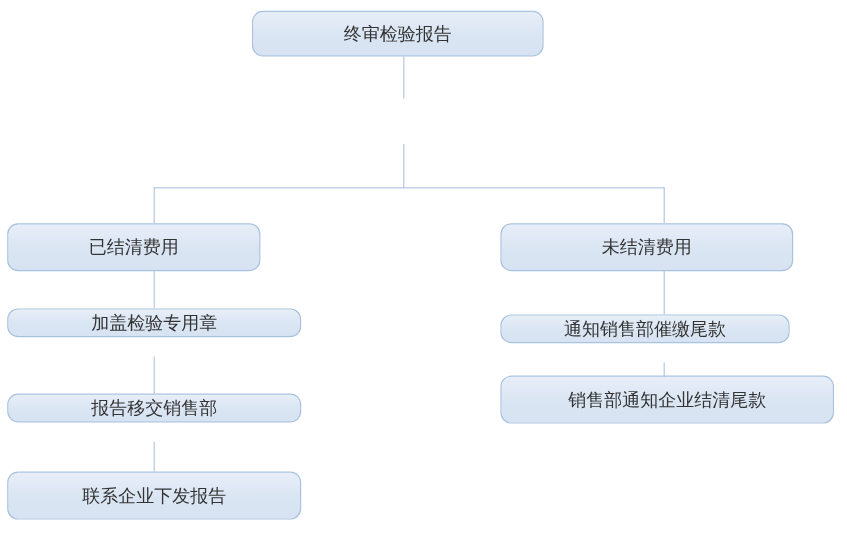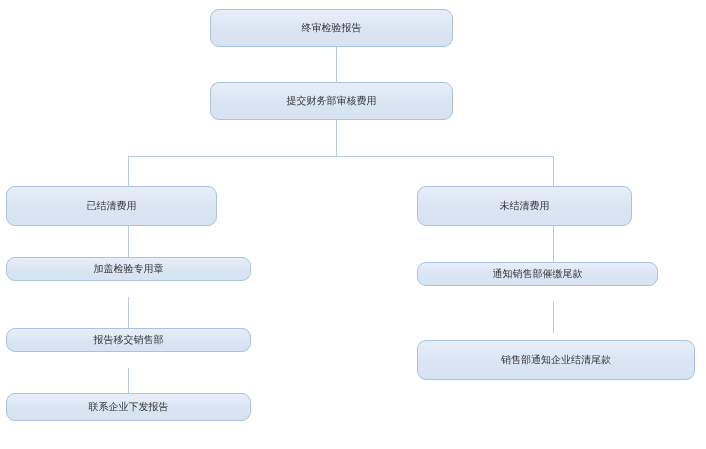--- a/index.html
+++ b/index.html
@@ -18,38 +18,38 @@
   .node {
     position: absolute;
     box-sizing: border-box;
     background: linear-gradient(180deg, #e7eef8 0%, #dae5f3 55%, #d7e3f2 100%);
     border: 1px solid #a9c2de;
     border-radius: 9px;
     display: flex;
     align-items: center;
     justify-content: center;
     color: #333333;
-    font-size: 10px;
+    font-size: 15px;
     line-height: 1;
     white-space: nowrap;
   }
   .line {
     position: absolute;
     background: #b5c9e2;
   }
   
   .n0 { left: 210px; top: 9px;   width: 243px; height: 38px; }
   .n1 { left: 210px; top: 82px;  width: 243px; height: 38px; }
   .n2 { left: 6px;   top: 186px; width: 211px; height: 40px; }
   .n3 { left: 6px;   top: 257px; width: 245px; height: 24px; }
   .n4 { left: 6px;   top: 328px; width: 245px; height: 24px; }
-  .n5 { left: 6px;   top: 393px; width: 245px; height: 28px; }
-  .n6 { left: 417px; top: 186px; width: 215px; height: 40px; text-align: center; }
+  .n5 { left: 6px;   top: 393px; width: 245px; height: 40px; }
+  .n6 { left: 417px; top: 186px; width: 244px; height: 40px; text-align: center; }
   .n7 { left: 417px; top: 262px; width: 241px; height: 24px; }
-  .n8 { left: 417px; top: 340px; width: 278px; height: 40px; }
+  .n8 { left: 417px; top: 313px; width: 278px; height: 40px; }
   
   .c0 { left: 336px; top: 47px;  width: 1px;   height: 35px; }  
   .c1 { left: 336px; top: 120px; width: 1px;   height: 37px; }  
   .c2 { left: 128px; top: 156px; width: 426px; height: 1px;  }  
   .c3 { left: 128px; top: 156px; width: 1px;   height: 30px; }  
   .c4 { left: 553px; top: 156px; width: 1px;   height: 30px; }  
   .c5 { left: 128px; top: 226px; width: 1px;   height: 31px; }  
   .c6 { left: 128px; top: 297px; width: 1px;   height: 31px; }  
   .c7 { left: 128px; top: 368px; width: 1px;   height: 25px; }  
   .c8 { left: 553px; top: 226px; width: 1px;   height: 36px; }  
@@ -65,21 +65,20 @@
   <div class="line c2"></div>
   <div class="line c3"></div>
   <div class="line c4"></div>
   <div class="line c5"></div>
   <div class="line c6"></div>
   <div class="line c7"></div>
   <div class="line c8"></div>
   <div class="line c9"></div>
 
   <div class="node n0">终审检验报告</div>
-  <div class="node n1">提交财务部审核费用</div>
   <div class="node n2">已结清费用</div>
   <div class="node n3">加盖检验专用章</div>
   <div class="node n4">报告移交销售部</div>
   <div class="node n5">联系企业下发报告</div>
   <div class="node n6">未结清费用</div>
   <div class="node n7">通知销售部催缴尾款</div>
   <div class="node n8">销售部通知企业结清尾款</div>
 
 </div>
 

